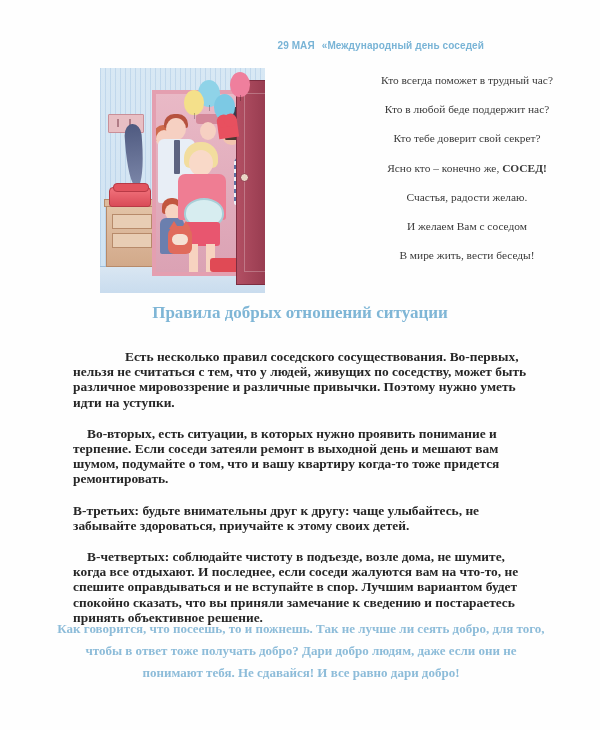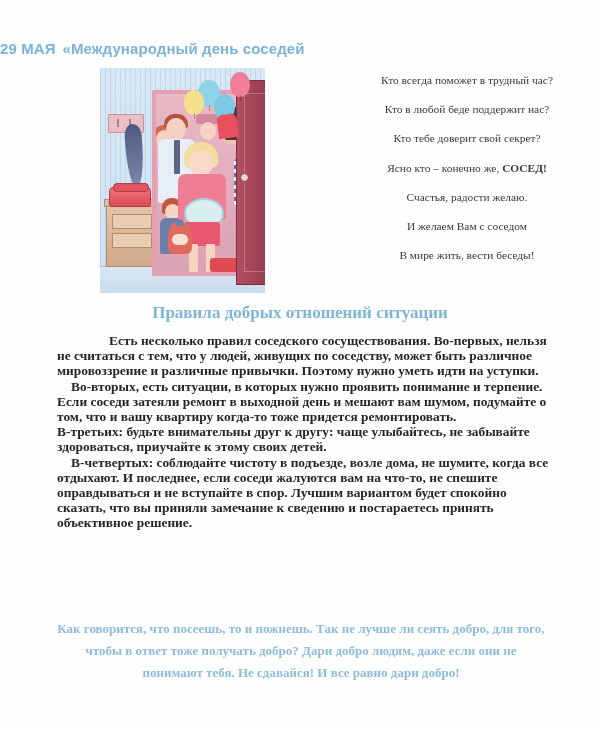--- a/index.html
+++ b/index.html
@@ -22,24 +22,24 @@
     height: 730px;
     background: #fefefe;
   }
 
   
   .title {
     position: absolute;
     left: 0;
     top: 40px;
     width: 484px;
-    text-align: left;
+    text-align: right;
     font-family: "Liberation Sans", "DejaVu Sans", sans-serif;
     font-weight: bold;
-    font-size: 15px;
+    font-size: 10px;
     letter-spacing: 0.1px;
     color: #79b4d6;
     white-space: nowrap;
   }
   .title .date { margin-right: 7px; }
 
   
   .illus-wrap {
     position: absolute;
     left: 100px;
@@ -255,21 +255,21 @@
     left: 57px;
     top: 333px;
     width: 494px;
     font-family: "Liberation Serif", "DejaVu Serif", serif;
     font-weight: bold;
     font-size: 13.4px;
     line-height: 15.2px;
     color: #262626;
     text-align: left;
   }
-  .body-copy p { margin: 0; }
+  .body-copy p { margin: 16px; }
   .body-copy p.indent { text-indent: 14px; }
   .body-copy p.lead { text-indent: 52px; }
 
   
   .closing {
     position: absolute;
     left: 55px;
     top: 618px;
     width: 492px;
     text-align: center;

